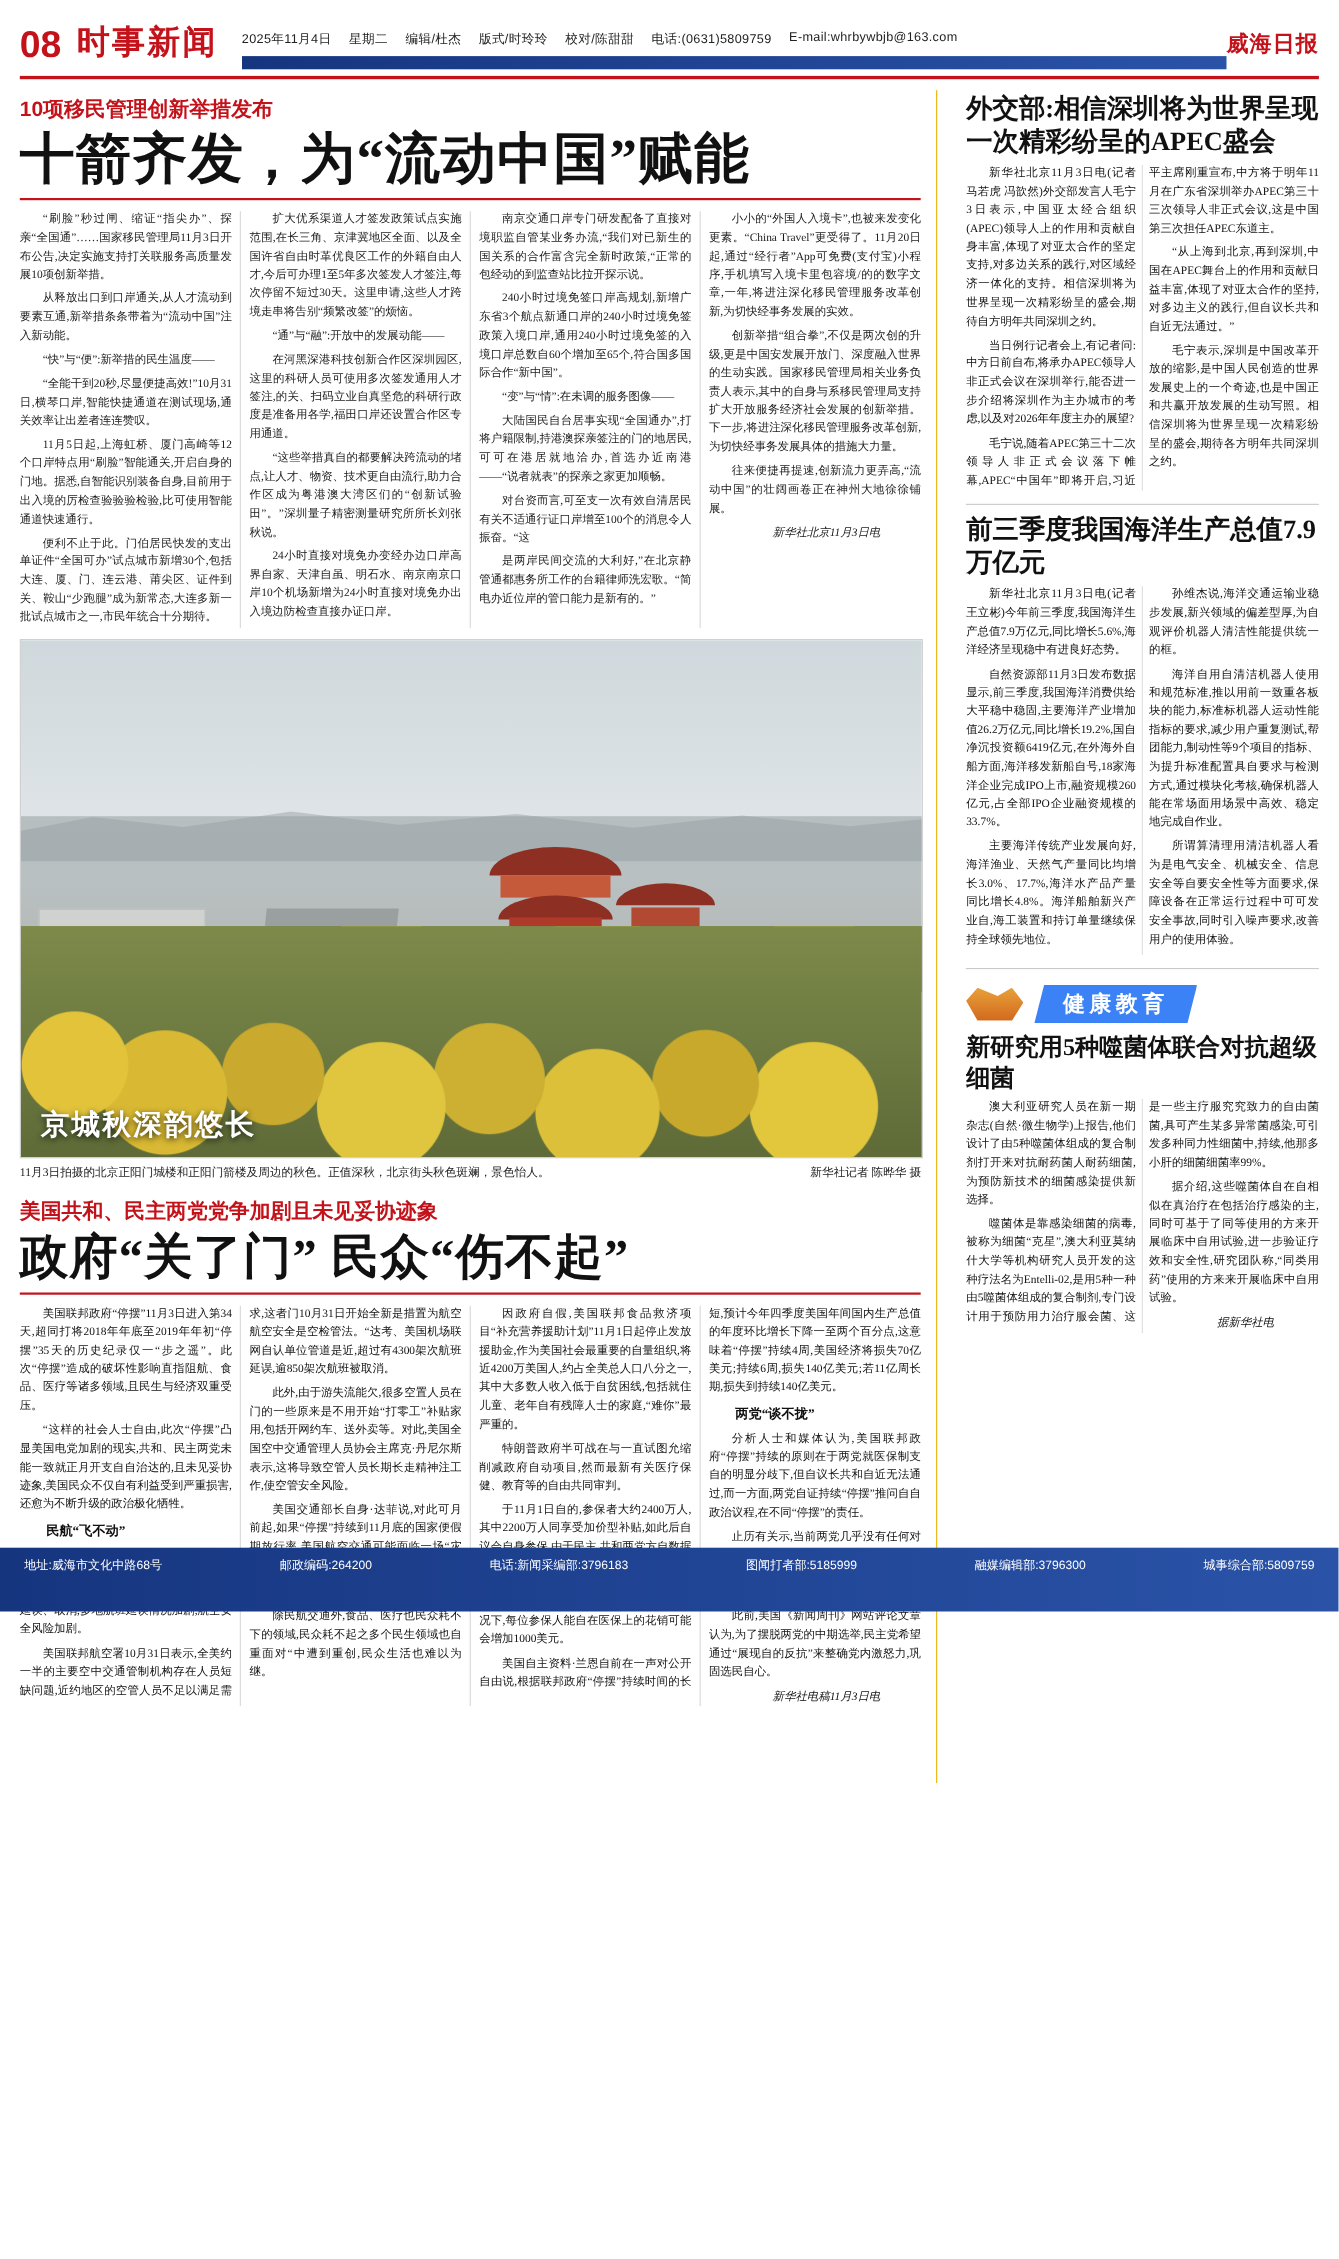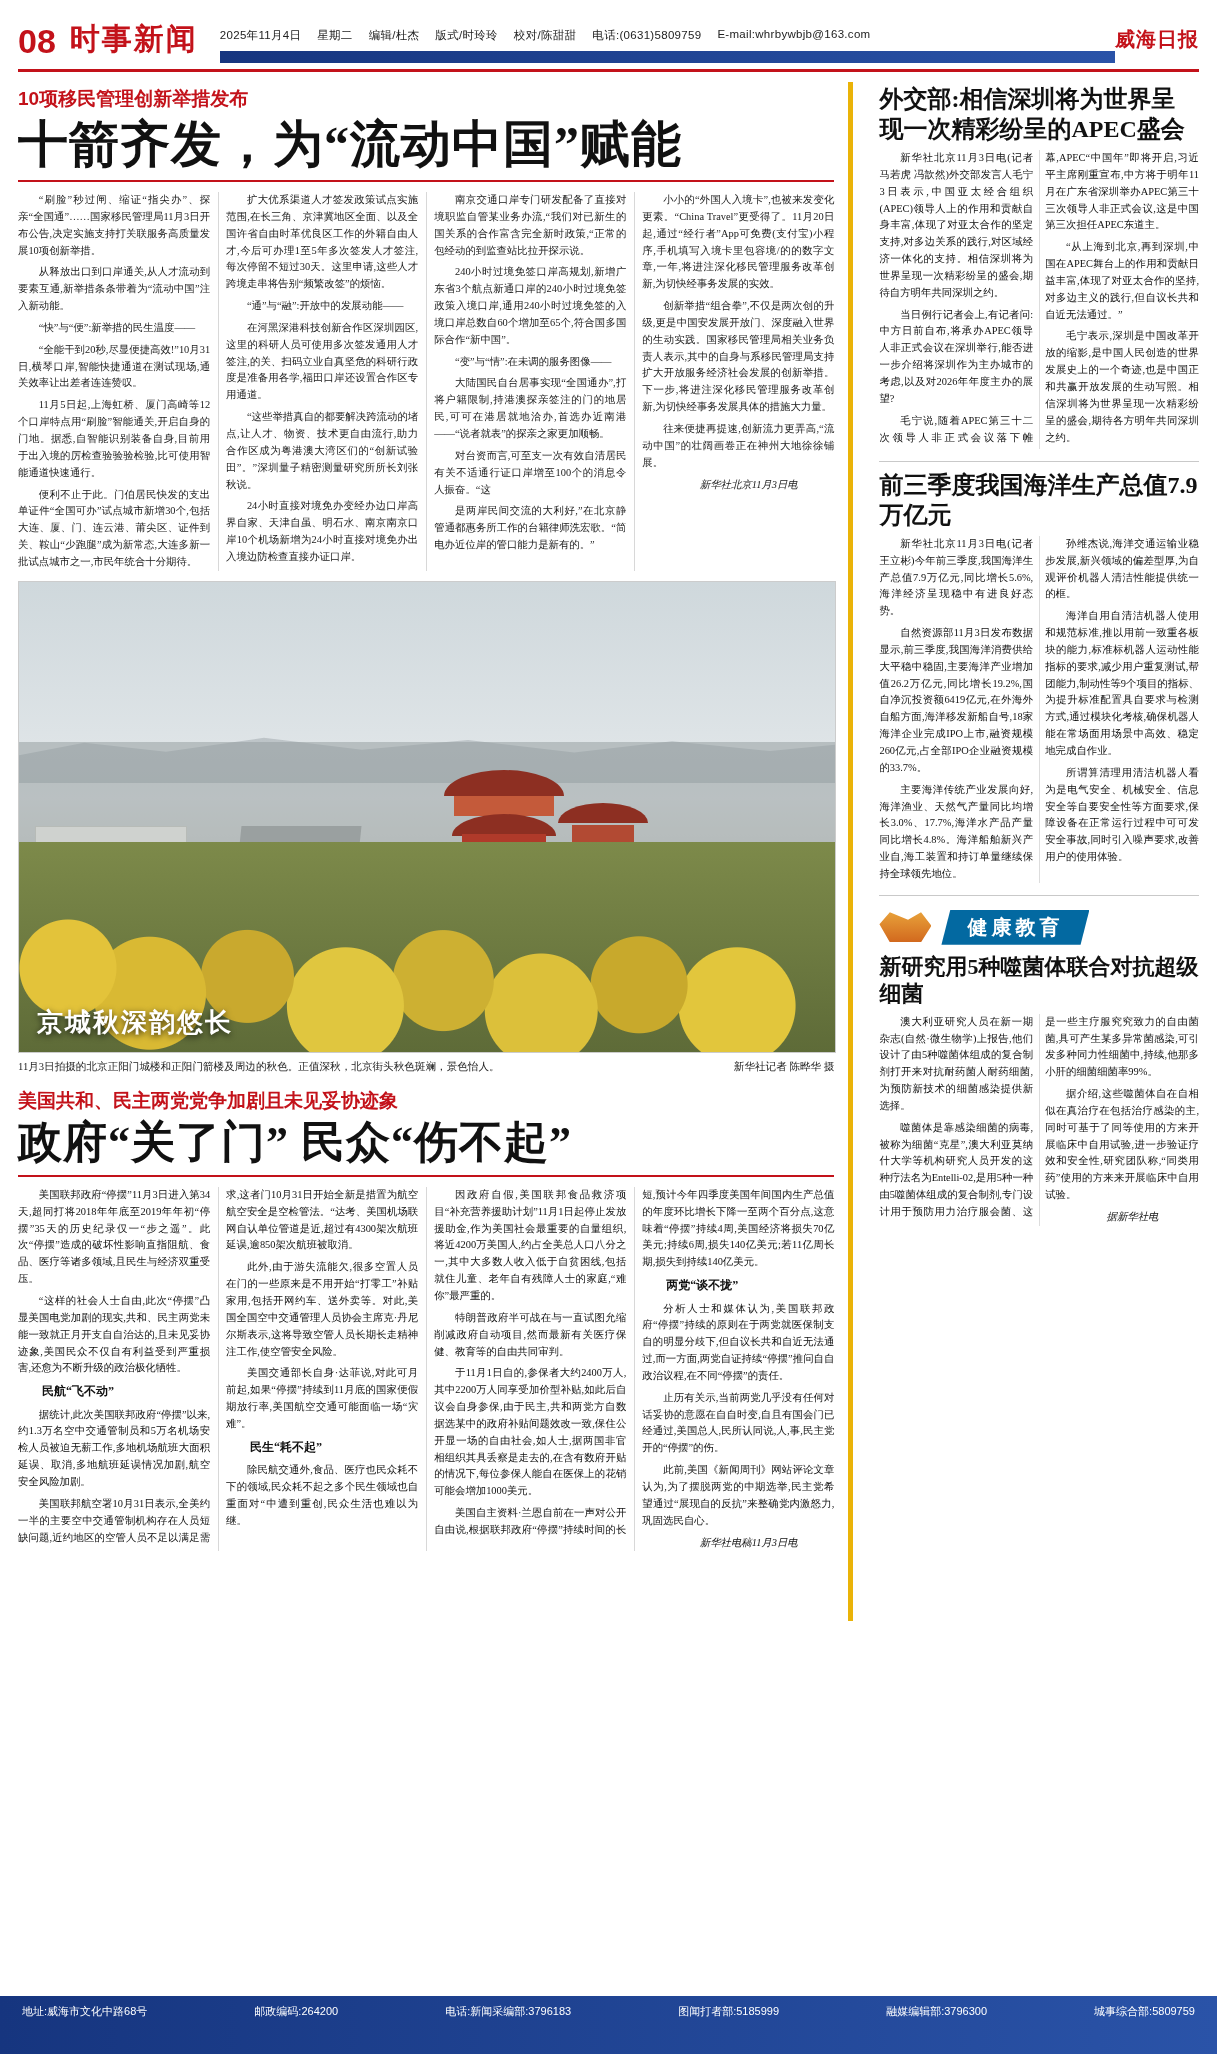--- a/index.html
+++ b/index.html
@@ -4,37 +4,37 @@
 <style>
   html,body{margin:0;padding:0;}
   body{
     width:1217px;height:2054px;
     background:#ffffff;
     font-family:"Liberation Serif","DejaVu Serif",serif;
     color:#111;
     position:relative;
     overflow:hidden;
   }
-  .page{position:relative;width:1217px;height:2054px;box-sizing:border-box;padding:0 18px;}
+  .page{position:relative;width:1217px;height:1465px;box-sizing:border-box;padding:0 18px;}
 
   
   .masthead{display:flex;align-items:flex-start;padding-top:24px;}
   .pagenum{font-family:"Liberation Sans",sans-serif;font-size:34px;font-weight:bold;color:#c3121a;line-height:1;margin-right:14px;}
   .section-title{font-family:"Liberation Sans",sans-serif;font-size:30px;font-weight:bold;color:#c3121a;letter-spacing:2px;line-height:1;}
   .masthead-mid{flex:1;margin-left:22px;margin-top:4px;}
   .mast-line{font-size:11.5px;color:#222;display:flex;gap:16px;letter-spacing:.3px;font-family:"Liberation Sans",sans-serif;}
   .mast-bar{height:12px;background:#1f3c88;margin-top:8px;background:linear-gradient(90deg,#16357f,#2a53a8);}
   .paper-name{font-family:"Liberation Serif",serif;font-size:20px;font-weight:bold;color:#c3121a;white-space:nowrap;margin-top:2px;letter-spacing:1px;}
 
   .rule-red{height:3px;background:#c3121a;margin-top:6px;}
 
   
   .content{display:flex;margin-top:10px;gap:14px;}
   .left{width:838px;}
-  .right{width:328px;border-left:5px solid #eab308;padding-left:26px;}
+  .right{width:328px;border-left:1px solid #eab308;padding-left:26px;}
 
   .kicker{font-family:"Liberation Sans",sans-serif;font-size:19px;color:#c3121a;font-weight:bold;margin:4px 0 2px;}
   .headline{font-family:"Liberation Serif",serif;font-weight:bold;font-size:50px;line-height:1.12;letter-spacing:1px;margin:4px 0 8px;}
   .headline.small{font-size:44px;}
   .rule-under{height:2px;background:#c3121a;margin:6px 0 10px;}
 
   
   .cols4{column-count:4;column-gap:16px;column-rule:1px solid #d8d8d8;font-size:10.4px;line-height:1.62;text-align:justify;color:#1a1a1a;}
   .cols4 p{margin:0 0 5px;text-indent:2em;}
   .subhead{font-weight:bold;font-size:12px;margin:6px 0 4px;text-indent:0;}
@@ -82,21 +82,21 @@
   .cols4b{column-count:4;column-gap:16px;column-rule:1px solid #d8d8d8;font-size:10.4px;line-height:1.62;text-align:justify;}
   .cols4b p{margin:0 0 5px;text-indent:2em;}
 
   
   .r-head{font-family:"Liberation Serif",serif;font-size:24px;font-weight:bold;line-height:1.25;margin:2px 0 6px;}
   .r-head.sm{font-size:22px;}
   .r-body{font-size:10.4px;line-height:1.62;text-align:justify;column-count:2;column-gap:12px;column-rule:1px solid #ddd;}
   .r-body p{margin:0 0 5px;text-indent:2em;}
   .r-sep{height:1px;background:#c9c9c9;margin:12px 0 8px;}
   .health-banner{display:flex;align-items:center;gap:10px;margin:14px 0 8px;}
-  .health-ribbon{background:#0369a1;color:#fff;font-family:Liberation Sans, sans-serif;font-weight:bold;font-size:20px;padding:4px 26px;letter-spacing:4px;
+  .health-ribbon{background:#3b82f6;color:#fff;font-family:Liberation Sans, sans-serif;font-weight:bold;font-size:20px;padding:4px 26px;letter-spacing:4px;
      clip-path:polygon(6% 0,100% 0,94% 100%,0 100%);}
   .health-icon{width:52px;height:30px;background:linear-gradient(#e8a13a,#d2691e);clip-path:polygon(0 40%,20% 0,55% 25%,80% 0,100% 45%,80% 100%,20% 100%);}
 
   
   .footer{position:absolute;left:0;right:0;bottom:0;height:58px;background:#1f3c88;background:linear-gradient(90deg,#16357f,#2a53a8);color:#fff;
      font-family:"Liberation Sans",sans-serif;font-size:11px;padding:8px 22px;box-sizing:border-box;}
   .frow{display:flex;justify-content:space-between;margin-bottom:7px;}
   .frow span{white-space:nowrap;}
   .footer-pad{height:70px;}
 </style>

